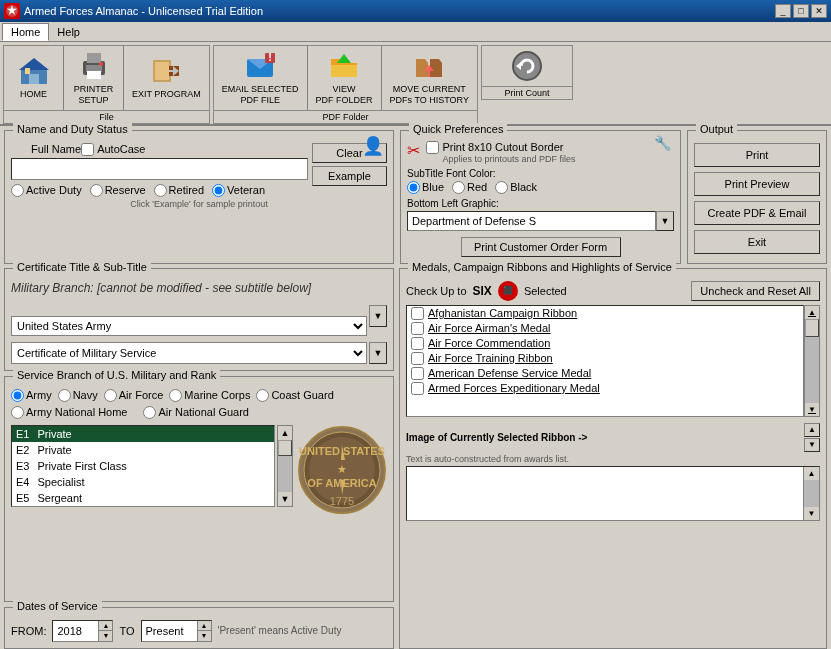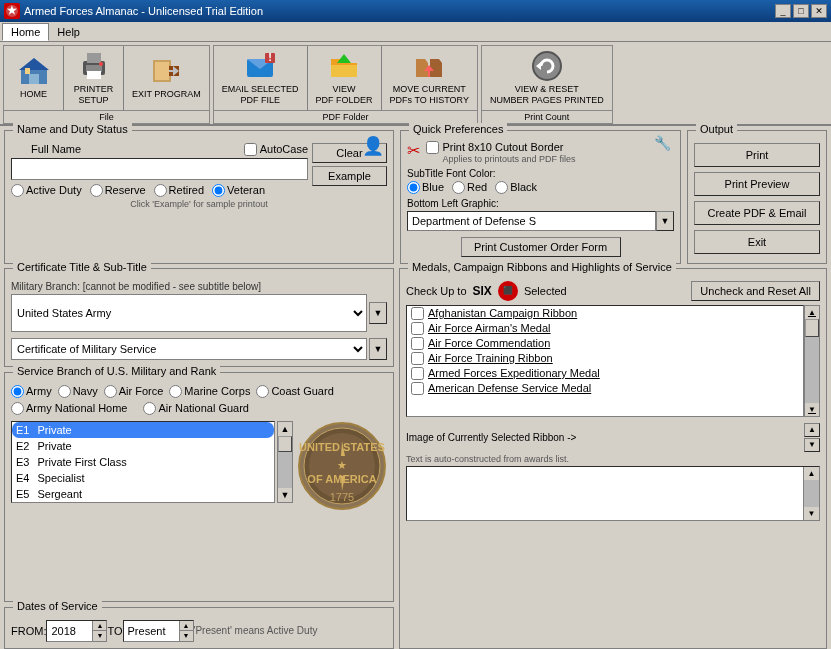--- a/index.html
+++ b/index.html
@@ -29,21 +29,21 @@
     
     input[type="text"] { background: white; border: 1px inset #808080; height: 20px; padding: 2px 4px; width: 100%; }
     select { background: white; border: 1px solid #808080; height: 22px; width: 100%; padding: 1px; }
     button { background: #d4d0c8; border: 1px outset #808080; padding: 3px 8px; cursor: pointer; min-width: 70px; }
     
     .radio-group { display: flex; gap: 8px; align-items: center; }
     .radio-label { display: flex; align-items: center; gap: 2px; cursor: pointer; }
     
     .checkbox-label { display: flex; align-items: center; gap: 3px; cursor: pointer; }
     .rank-item { padding: 2px 4px; display: flex; gap: 8px; cursor: pointer; }
-    .rank-item.selected { background: #3b82f6; color: white; border-radius: 7px; }
+    .rank-item.selected { background: #14532d; color: white; }
     .medal-item { display: flex; align-items: center; gap: 4px; padding: 1px 4px; cursor: pointer; }
     
     .toolbar-group { display: flex; flex-direction: column; }
     .toolbar-btns-row { display: flex; border: 1px solid #888; }
     .toolbar-section-title { text-align: center; font-size: 9px; border: 1px solid #888; border-top: none; background: #d4d0c8; padding: 1px; }
     .v-scrollbar { width: 16px; background: #d4d0c8; border: 1px solid #808080; display: flex; flex-direction: column; align-items: center; }
     
     .main-outer { padding: 4px; display: flex; flex-direction: column; gap: 4px; height: calc(649px - 22px - 20px - 60px - 20px); }
   </style>
 </head>
@@ -155,38 +155,37 @@
     <div class="toolbar-group">
       <div class="toolbar-btns-row">
         <div class="toolbar-btn" style="min-width:90px;">
           <div class="toolbar-icon">
             <svg width="32" height="32" viewBox="0 0 32 32">
                 <circle cx="16" cy="16" r="14" fill="#888" stroke="#555" stroke-width="2"></circle>
                 <path d="M10,16 A6,6 0 1,1 16,22" fill="none" stroke="white" stroke-width="3"></path>
                 <polygon points="10,12 10,20 5,16" fill="white"></polygon>
               </svg>
           </div>
-          <span class="toolbar-label">VIEW &amp; RESET<br>NUMBER PAGES PRINTED</span>
         </div>
       </div>
       <div class="toolbar-section-title">Print Count</div>
     </div>
   </div>
 </div>
 
 <div class="main-outer">
 
   <div style="display:flex; gap:6px;">
 
     <div class="group-box" style="flex:0 0 390px; position:relative; padding:8px 6px 6px 6px;">
       <span class="group-box-title">Name and Duty Status</span>
       <div style="position:absolute; top:4px; right:8px; font-size:18px; color:#888;">👤</div>
       <div style="display:flex; align-items:flex-start; gap:4px; margin-top:4px;">
         <div style="flex:1;">
-          <div style="display:flex; justify-content:space-between; align-items:center; margin-bottom:2px;padding-left:20px;">
+          <div style="display:flex; align-items:center; margin-bottom:2px;padding-left:20px;">
             <span>Full Name</span>
             <label class="checkbox-label">
               <input type="checkbox" style="">
               <span>AutoCase</span>
             </label>
           </div>
           <input type="text" style="width: 100%; height: 22px; margin-bottom: 4px;">
           <div class="radio-group">
             <label class="radio-label">
               <input type="radio" name="duty" style="">
@@ -268,23 +267,23 @@
 
   </div>
 
   <div style="display:flex; gap:5px; flex:1;">
 
     <div style="flex:0 0 390px; display:flex; flex-direction:column; gap:5px;">
 
       <div class="group-box" style="position:relative; padding:8px 6px 6px 6px;">
         <span class="group-box-title">Certificate Title  &amp;  Sub-Title</span>
         <div style="margin-top:4px;">
-          <div style="font-size:10px; color:#333; margin-bottom:2px;">Military Branch: [cannot be modified - see subtitle below]</div>
+          <div style="font-size:12px; color:#333; margin-bottom:2px;font-style:italic;">Military Branch: [cannot be modified - see subtitle below]</div>
           <div style="display:flex; align-items:center; gap:2px; margin-bottom:6px;">
-            <select style="flex:1; height:38px;">
+            <select style="flex:1; height:20px;margin-top:19px;">
               <option>United States Army</option>
             </select>
             <div style="width:18px; height:22px; background:#d4d0c8; border:1px outset #808080; display:flex; align-items:center; justify-content:center; cursor:pointer; font-size:9px;">▼</div>
           </div>
           <div style="display:flex; align-items:flex-start; gap:2px;">
             <select style="flex:1; height:22px;">
               <option>Certificate of Military Service</option>
             </select>
             <div style="width:18px; height:22px; background:#d4d0c8; border:1px outset #808080; display:flex; align-items:center; justify-content:center; cursor:pointer; font-size:9px;">▼</div>
           </div>
@@ -373,21 +372,21 @@
                 <text x="45" y="48" text-anchor="middle" fill="#d4b060" font-size="16">★</text>
                 <text x="45" y="80" text-anchor="middle" fill="#c0a060" font-size="6">1775</text>
               </svg>
             </div>
           </div>
         </div>
       </div>
 
       <div class="group-box" style="position:relative; padding:8px 6px 6px 6px;">
         <span class="group-box-title">Dates of Service</span>
-        <div style="display:flex; align-items:center; margin-top:4px;">
+        <div style="display:flex; align-items:center; gap:6px; margin-top:4px;">
           <span>FROM:</span>
           <div style="display:flex; align-items:center; border:1px inset #808080; background:#fde047;">
             <input type="text" style="width: 45px; height: 20px; border: none; padding: 2px 4px;" value="2018">
             <div style="display:flex; flex-direction:column;">
               <div style="width:14px; height:10px; background:#d4d0c8; border-left:1px solid #808080; border-bottom:1px solid #808080; display:flex; align-items:center; justify-content:center; cursor:pointer; font-size:7px;">▲</div>
               <div style="width:14px; height:10px; background:#d4d0c8; border-left:1px solid #808080; display:flex; align-items:center; justify-content:center; cursor:pointer; font-size:7px;">▼</div>
             </div>
           </div>
           <span>TO</span>
           <div style="display:flex; align-items:center; border:1px inset #808080; background:white;">
@@ -426,39 +425,39 @@
           <div class="medal-item">
             <input type="checkbox" style="">
             <span>Air Force Commendation</span>
           </div>
           <div class="medal-item">
             <input type="checkbox" style="">
             <span>Air Force Training Ribbon</span>
           </div>
           <div class="medal-item">
             <input type="checkbox" style="">
+            <span>American Defense Service Medal</span>
+          </div>
+          <div class="medal-item">
+            <input type="checkbox" style="">
             <span>Armed Forces Expeditionary Medal</span>
-          </div>
-          <div class="medal-item">
-            <input type="checkbox" style="">
-            <span>American Defense Service Medal</span>
           </div>
         </div>
         <div style="width:16px; background:#d4d0c8; border:1px solid #808080; display:flex; flex-direction:column; align-items:center;">
           <div style="cursor:pointer; font-size:8px; padding:2px;">▲</div>
           <div style="flex:1; width:100%; background:#b8b8b8; position:relative;">
             <div style="width:14px; height:18px; background:#d4d0c8; border:1px outset #999; position:absolute; top:0; left:0;"></div>
           </div>
           <div style="cursor:pointer; font-size:8px; padding:2px;">▼</div>
         </div>
       </div>
 
       <div style="margin-top:2px;">
         <div style="display:flex; align-items:center; gap:4px; margin-bottom:2px;">
-          <span style="font-size:10px;">Image of Currently Selected Ribbon -&gt;</span>
+          <span style="font-size:10px;font-weight:bold;">Image of Currently Selected Ribbon -&gt;</span>
           <div style="display:flex; flex-direction:column; align-items:center; margin-left:auto; gap:0;">
             <div style="width:16px; height:14px; background:#d4d0c8; border:1px outset #808080; display:flex; align-items:center; justify-content:center; cursor:pointer; font-size:8px;">▲</div>
             <div style="width:16px; height:14px; background:#d4d0c8; border:1px outset #808080; display:flex; align-items:center; justify-content:center; cursor:pointer; font-size:8px; margin-top:1px;">▼</div>
           </div>
         </div>
         <div style="font-size:9px; color:#555; margin-bottom:2px;">Text is auto-constructed from awards list.</div>
         <div style="background:white; border:1px inset #808080; height:55px; position:relative; display:flex; align-items:stretch;">
           <div style="flex:1;"></div>
           <div style="width:16px; background:#d4d0c8; border-left:1px solid #808080; display:flex; flex-direction:column; align-items:center;">
             <div style="cursor:pointer; font-size:8px; padding:2px;">▲</div>

